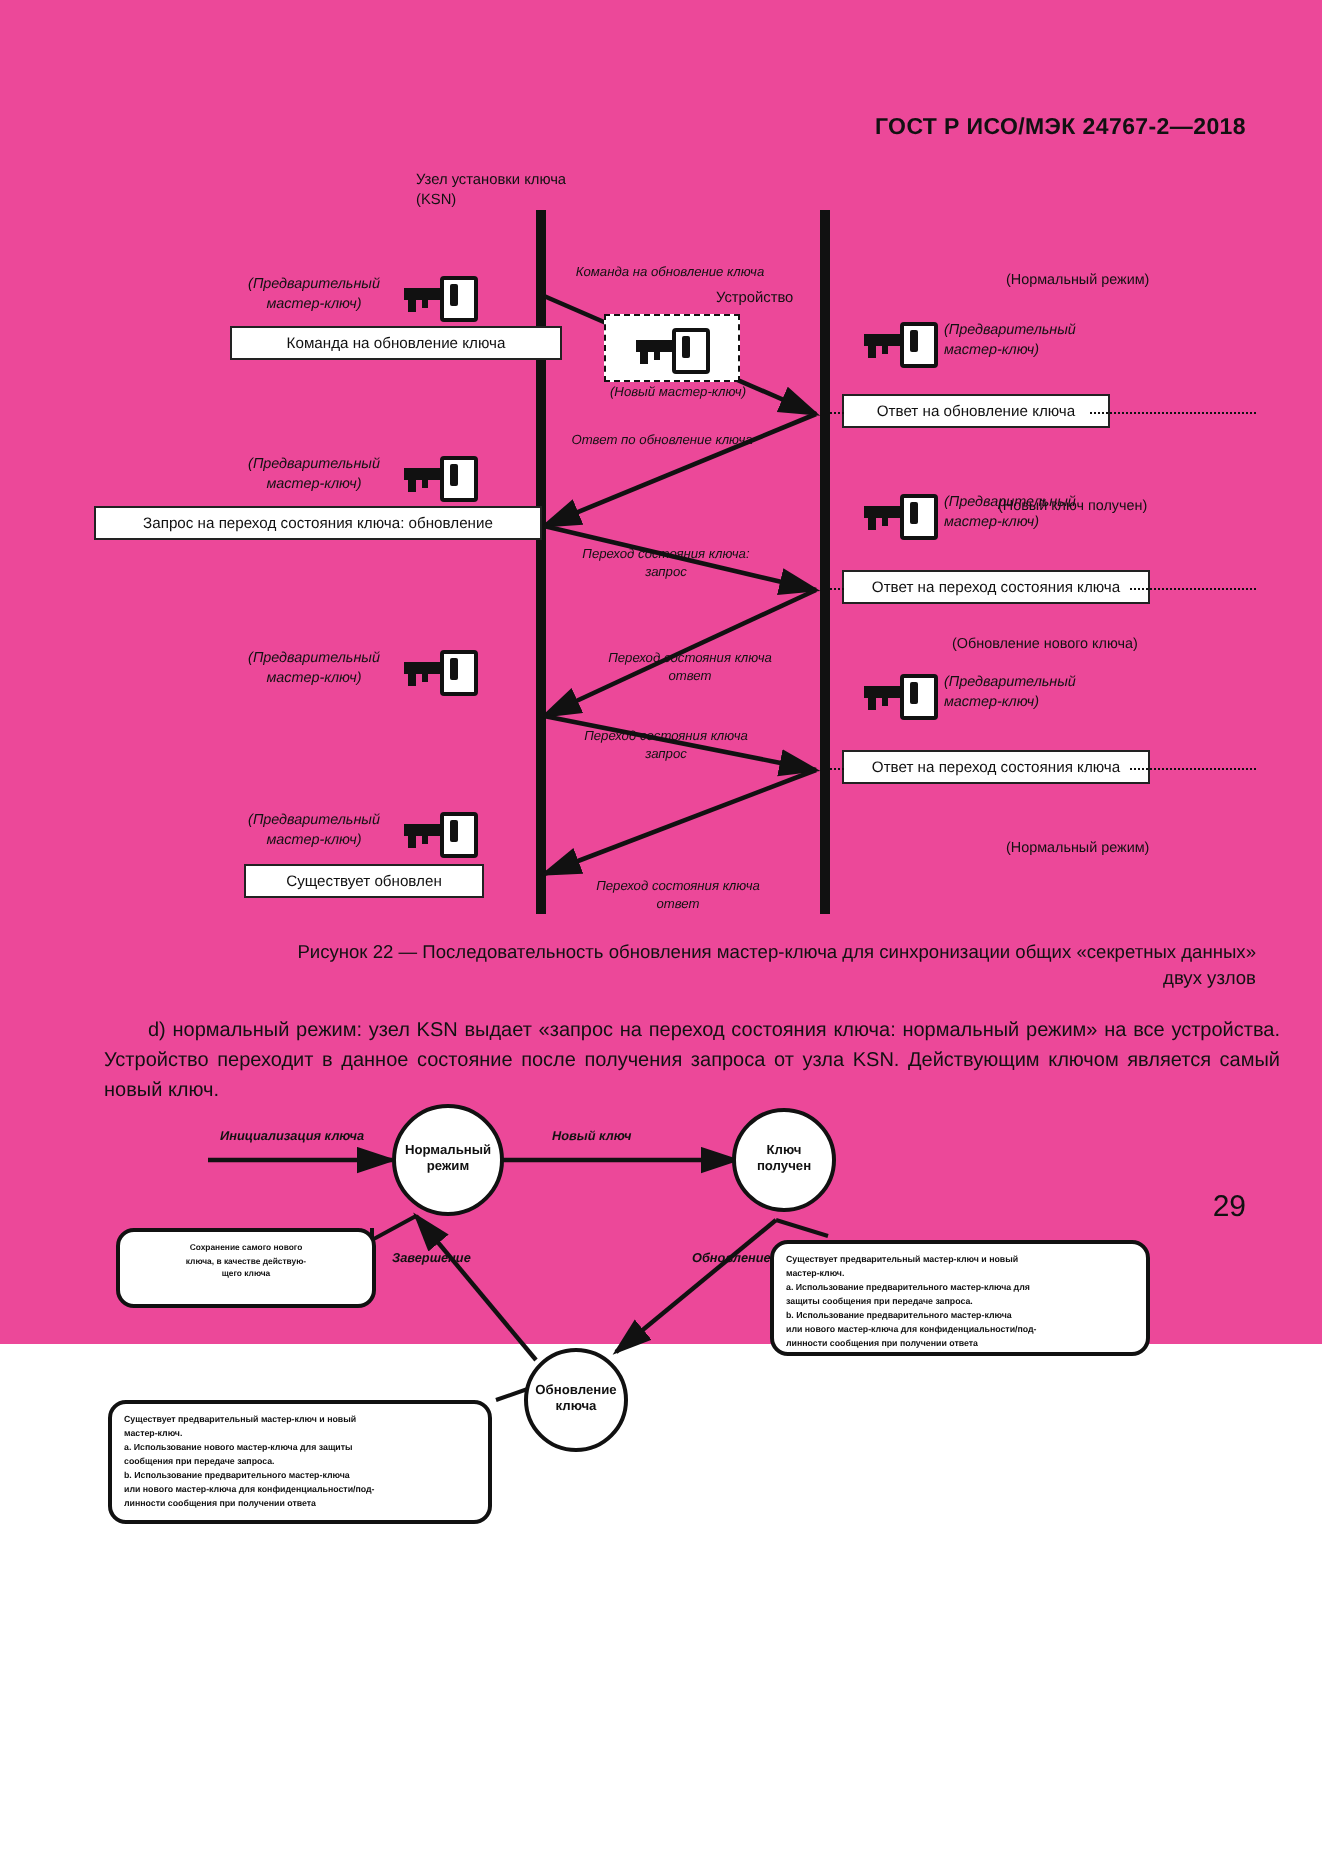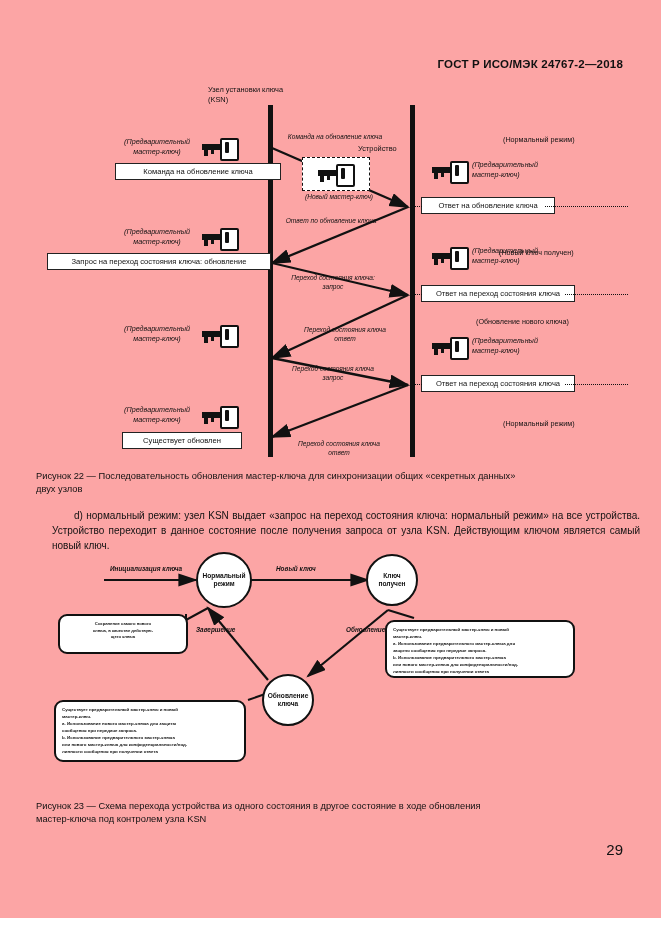--- a/index.html
+++ b/index.html
@@ -6,22 +6,22 @@
   body{
     width:661px;height:935px;
     background:#ffffff;
     font-family:"Liberation Sans", sans-serif;
     color:#1a1a1a;
     position:relative;
     overflow:hidden;
   }
   .page{
     position:absolute;inset:0;
-    width:661px;height:918px;
-    background:#fca5a5;
+    width:661px;height:672px;
+    background:#ec4899;
   }
   
   .gost-header{
     position:absolute;top:58px;right:38px;
     font-size:11.5px;font-weight:bold;letter-spacing:.2px;
     color:#111;
   }
   
   .fig22{
     position:absolute;left:36px;top:85px;width:592px;height:378px;
@@ -61,21 +61,21 @@
     text-align:center;line-height:1.3;
   }
   .dashbox{
     position:absolute;border:1.6px dashed #111;background:#fff;
   }
   .dotline{
     position:absolute;height:0;border-top:1.4px dotted #111;
   }
   
   .caption{
-    position:absolute;font-size:9.3px;line-height:1.45;text-align:left;color:#111;
+    position:absolute;font-size:9.3px;line-height:1.45;text-align:right;color:#111;
   }
   .para{
     position:absolute;font-size:10px;line-height:1.5;color:#111;text-align:justify;margin-left:14px;
   }
   .para .indent{display:inline-block;width:22px;}
   .pageno{
     position:absolute;right:38px;bottom:60px;font-size:15px;color:#111;
   }
   
   .fig23{position:absolute;left:36px;top:548px;width:592px;height:250px;}
@@ -341,19 +341,15 @@
       <span class="hd">Существует предварительный мастер-ключ и новый</span>
       <span class="hd">мастер-ключ.</span>
       <span class="hd">a. Использование нового мастер-ключа для защиты</span>
       <span class="hd">сообщения при передаче запроса.</span>
       <span class="hd">b. Использование предварительного мастер-ключа</span>
       <span class="hd">или нового мастер-ключа для конфиденциальности/под-</span>
       <span class="hd">линности сообщения при получении ответа</span>
     </div>
   </div>
 
-  <div class="caption" style="left:36px;top:800px;width:592px;">
-    <div>Рисунок 23 — Схема перехода устройства из одного состояния в другое состояние в ходе обновления</div>
-    <div>мастер-ключа под контролем узла KSN</div>
-  </div>
 
   <div class="pageno">29</div>
 </div>
 
 </body></html>

